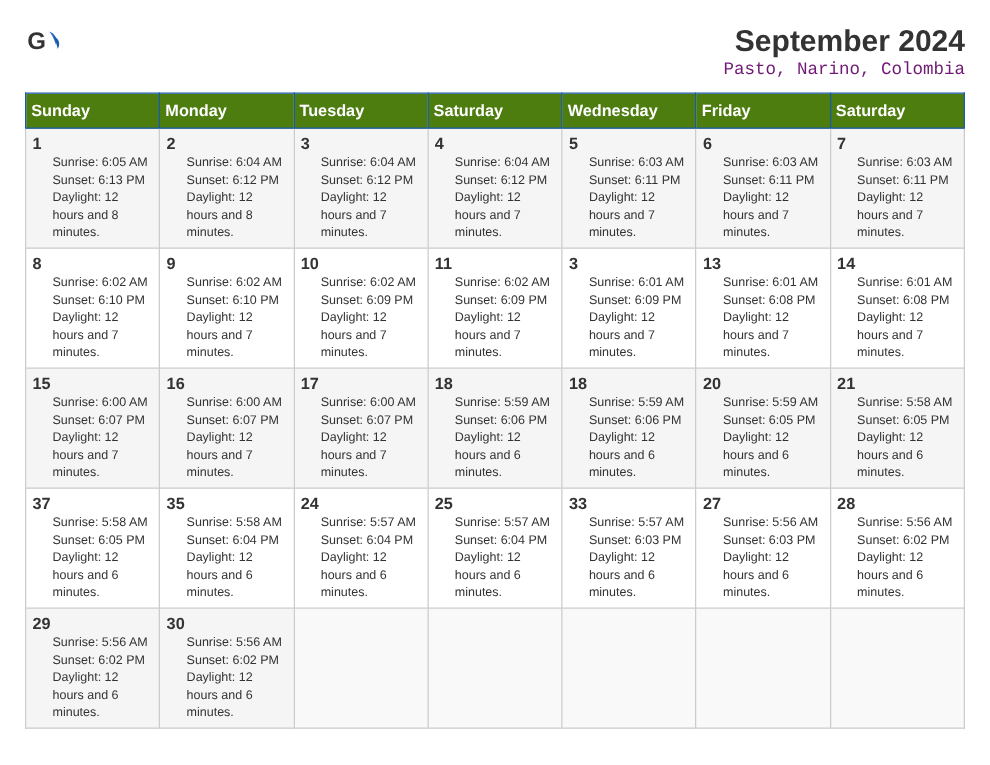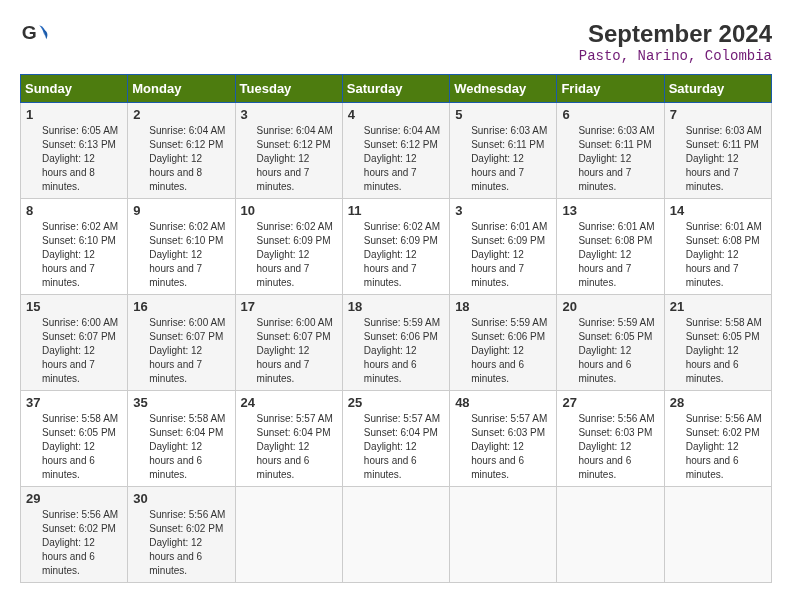--- a/index.html
+++ b/index.html
@@ -223,21 +223,21 @@
         </td>
         <td>
           <span class="day-number">24</span>
           <div class="day-info">Sunrise: 5:57 AM<br>Sunset: 6:04 PM<br>Daylight: 12 hours and 6 minutes.</div>
         </td>
         <td>
           <span class="day-number">25</span>
           <div class="day-info">Sunrise: 5:57 AM<br>Sunset: 6:04 PM<br>Daylight: 12 hours and 6 minutes.</div>
         </td>
         <td>
-          <span class="day-number">48</span>
+          <span class="day-number">33</span>
           <div class="day-info">Sunrise: 5:57 AM<br>Sunset: 6:03 PM<br>Daylight: 12 hours and 6 minutes.</div>
         </td>
         <td>
           <span class="day-number">27</span>
           <div class="day-info">Sunrise: 5:56 AM<br>Sunset: 6:03 PM<br>Daylight: 12 hours and 6 minutes.</div>
         </td>
         <td>
           <span class="day-number">28</span>
           <div class="day-info">Sunrise: 5:56 AM<br>Sunset: 6:02 PM<br>Daylight: 12 hours and 6 minutes.</div>
         </td>

